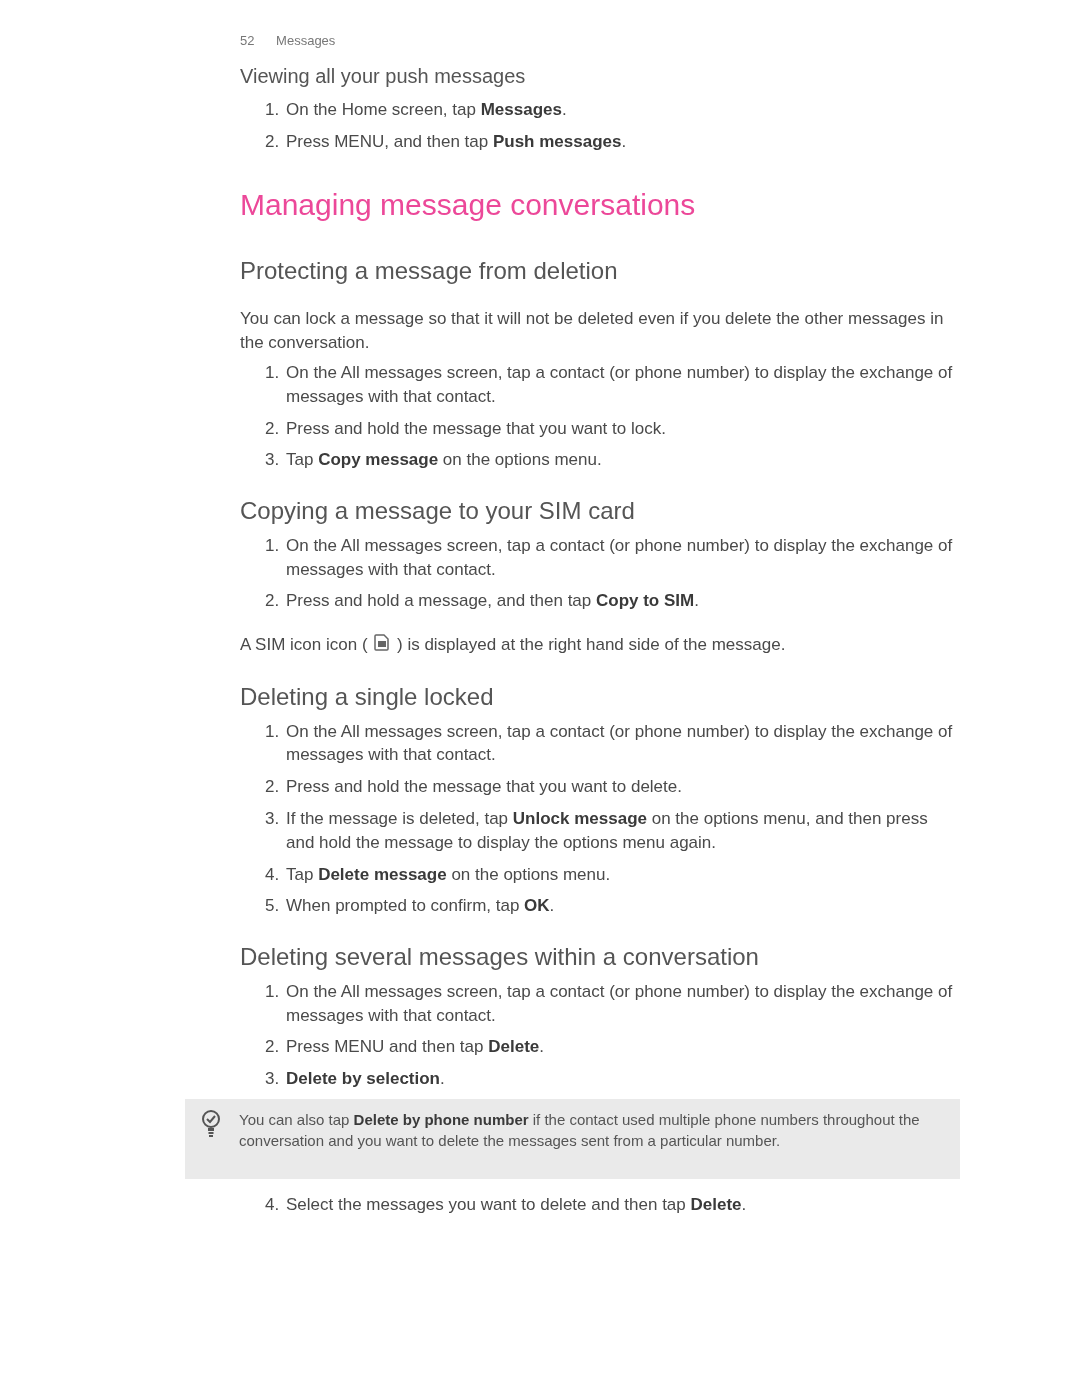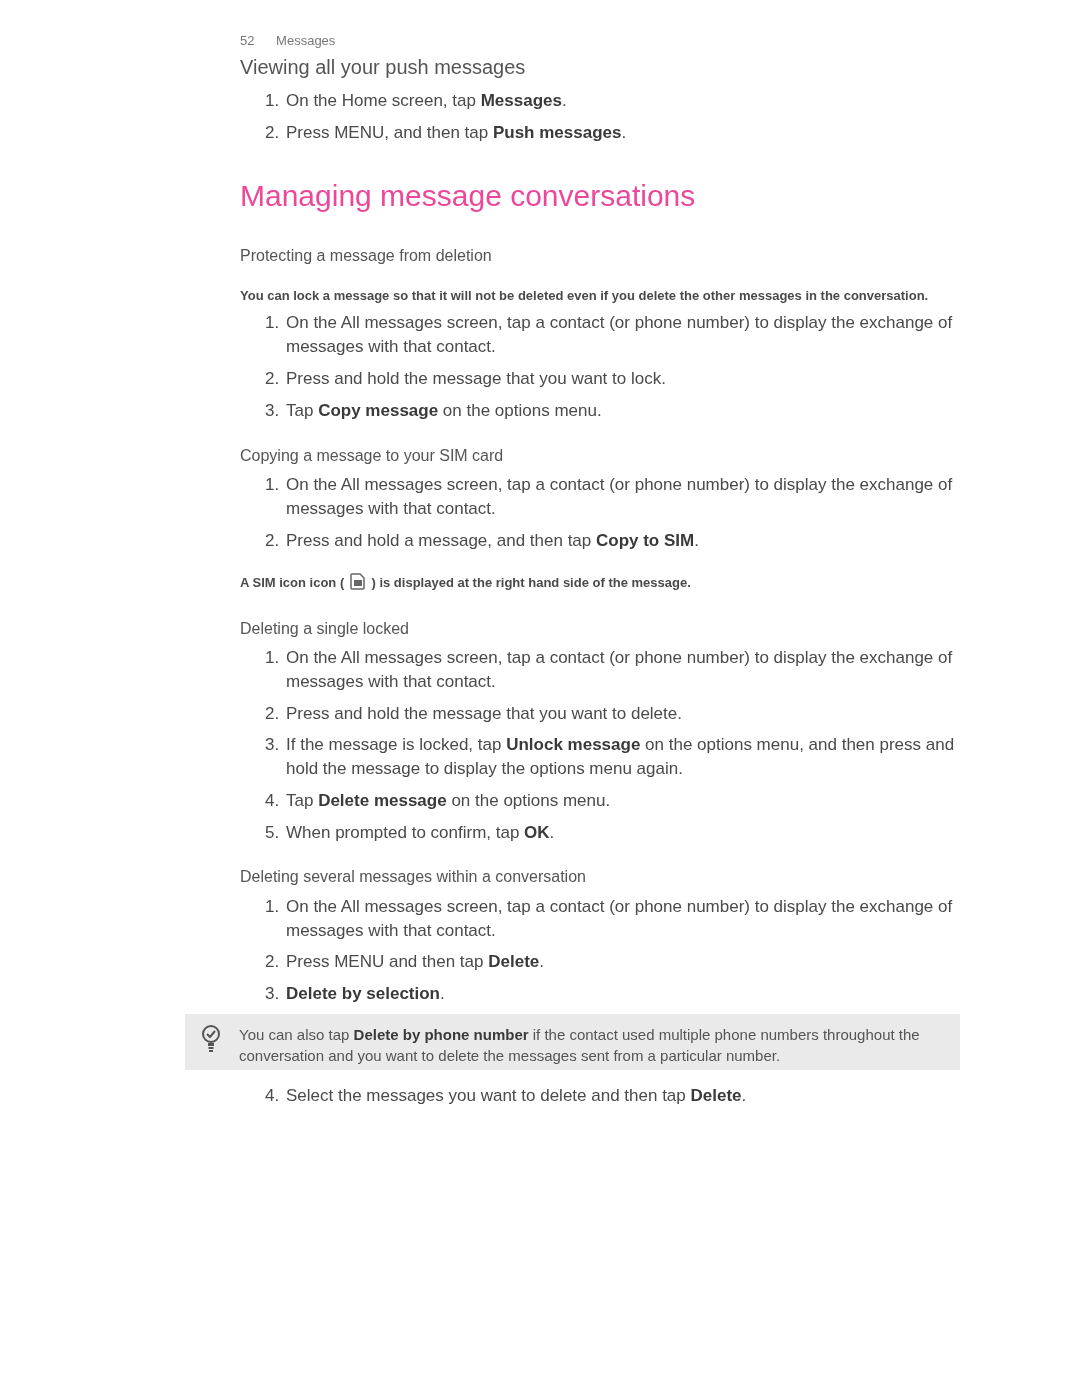--- a/index.html
+++ b/index.html
@@ -13,46 +13,45 @@
   .page {
     width: 1080px;
     height: 1397px;
     padding: 32px 120px 0 240px;
     box-sizing: border-box;
     line-height: 1.4;
   }
   .page-hdr {
     font-size: 13px;
     color: #777;
-    margin-bottom: 3px;
+    margin-bottom: 12px;
   }
   .page-hdr .num { margin-right: 18px; }
   .h3 {
     font-size: 20px;
     color: #555;
     margin: 0 0 8px 0;
     font-weight: normal;
   }
   .h1 {
     font-size: 30px;
     color: #ec4899;
     margin: 30px 0 28px 0;
     font-weight: normal;
   }
   .h2 {
-    font-size: 16px;
+    font-size: 24px;
     color: #555;
     margin: 22px 0 6px 0;
     font-weight: normal;
   }
   p.body {
-    font-size: 13px;
+    font-size: 17px;
     color: #4a4a4a;
     margin: 20px 0 6px 0;
-    font-weight: bold;
   }
   ol {
     margin: 0 0 6px 0;
     padding-left: 44px;
     font-size: 17px;
     color: #4a4a4a;
   }
   ol li {
     padding-left: 2px;
     margin-bottom: 8px;
@@ -62,21 +61,21 @@
   .icon-inline {
     display: inline-block;
     vertical-align: middle;
     margin: 0 2px;
   }
   .tipbox {
     background: #eaeaea;
     margin-left: -55px;
     margin-top: 6px;
     margin-bottom: 14px;
-    padding: 10px 14px 4px 12px;
+    padding: 10px 14px 28px 12px;
     font-size: 15px;
     color: #555;
     display: flex;
     align-items: flex-start;
   }
   .tipbox .tip-icon { flex-shrink: 0; margin-right: 14px; margin-top: -2px; }
   .tipbox .tip-text { flex: 1; }
 </style>
 </head>
 <body>
@@ -113,21 +112,21 @@
     <span>A SIM icon icon ( </span><span class="icon-inline"><svg width="16" height="18" viewBox="0 0 16 18">
           <path d="M2 2 h8 l4 4 v10 a1 1 0 0 1 -1 1 h-11 a1 1 0 0 1 -1 -1 v-13 a1 1 0 0 1 1 -1 z" fill="none" stroke="#666" stroke-width="1.5"></path>
           <rect x="4" y="8" width="8" height="6" fill="#666"></rect>
         </svg></span><span> ) is displayed at the right hand side of the message.</span>
   </p>
 
   <div class="h2">Deleting a single locked</div>
   <ol>
       <li>On the All messages screen, tap a contact (or phone number) to display the exchange of messages with that contact.</li>
       <li>Press and hold the message that you want to delete.</li>
-      <li><span>If the message is locked, tap </span><span class="strong">Unlock message</span><span> on the options menu, and then press and hold the message to display the options menu again.</span></li>
+      <li><span>If the message is deleted, tap </span><span class="strong">Unlock message</span><span> on the options menu, and then press and hold the message to display the options menu again.</span></li>
       <li><span>Tap </span><span class="strong">Delete message</span><span> on the options menu.</span></li>
       <li><span>When prompted to confirm, tap </span><span class="strong">OK</span><span>.</span></li>
     </ol>
 
   <div class="h2">Deleting several messages within a conversation</div>
   <ol>
       <li>On the All messages screen, tap a contact (or phone number) to display the exchange of messages with that contact.</li>
       <li><span>Press MENU and then tap </span><span class="strong">Delete</span><span>.</span></li>
       <li><span class="strong">Delete by selection</span><span>.</span></li>
     </ol>

